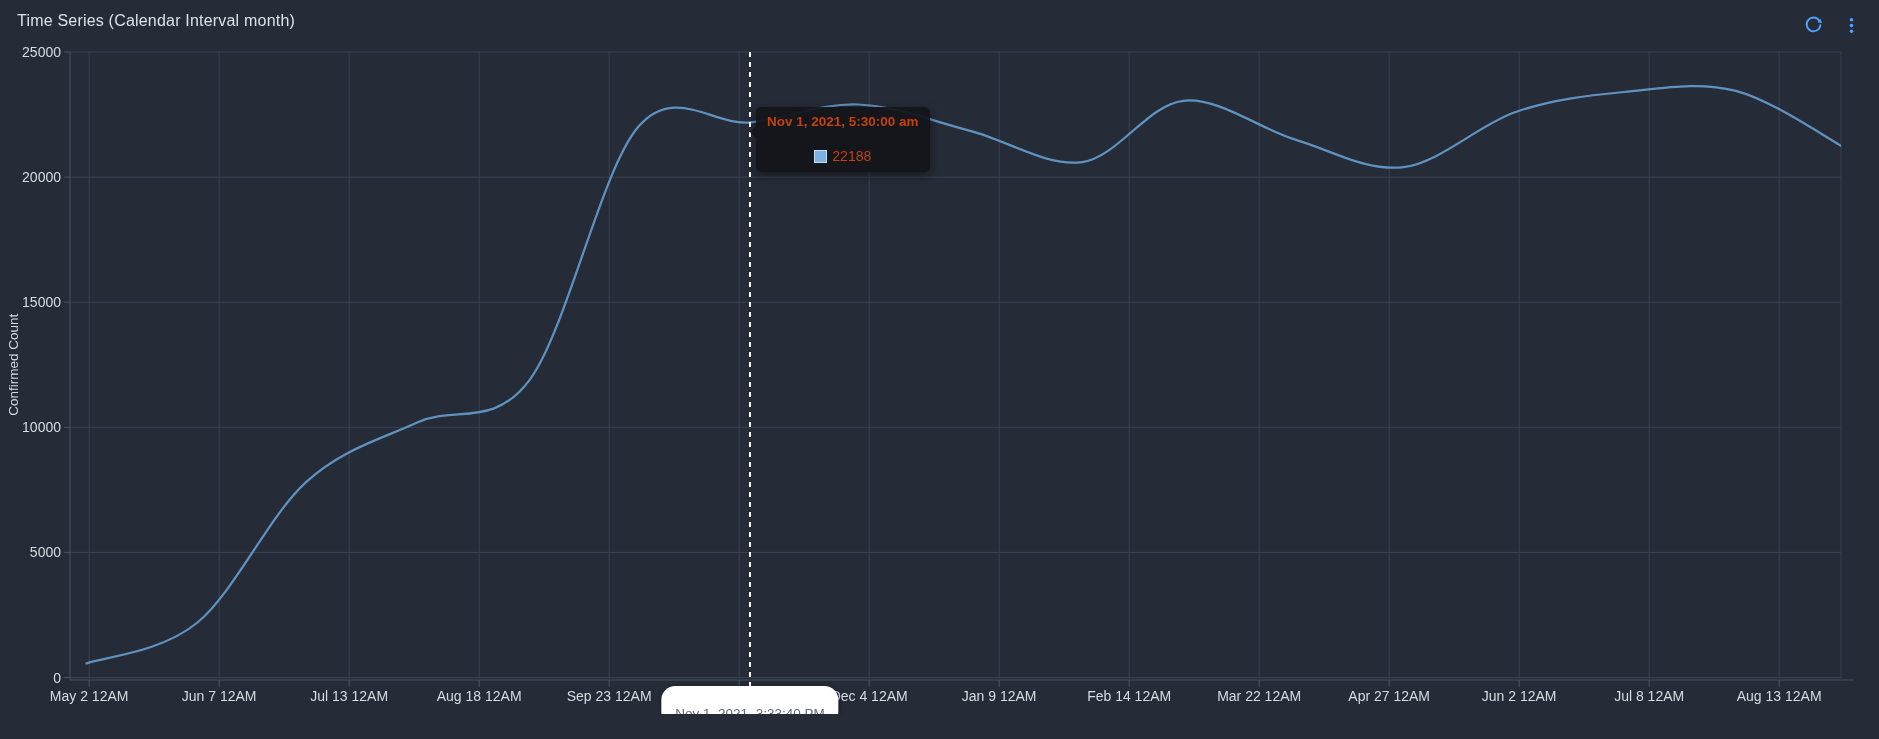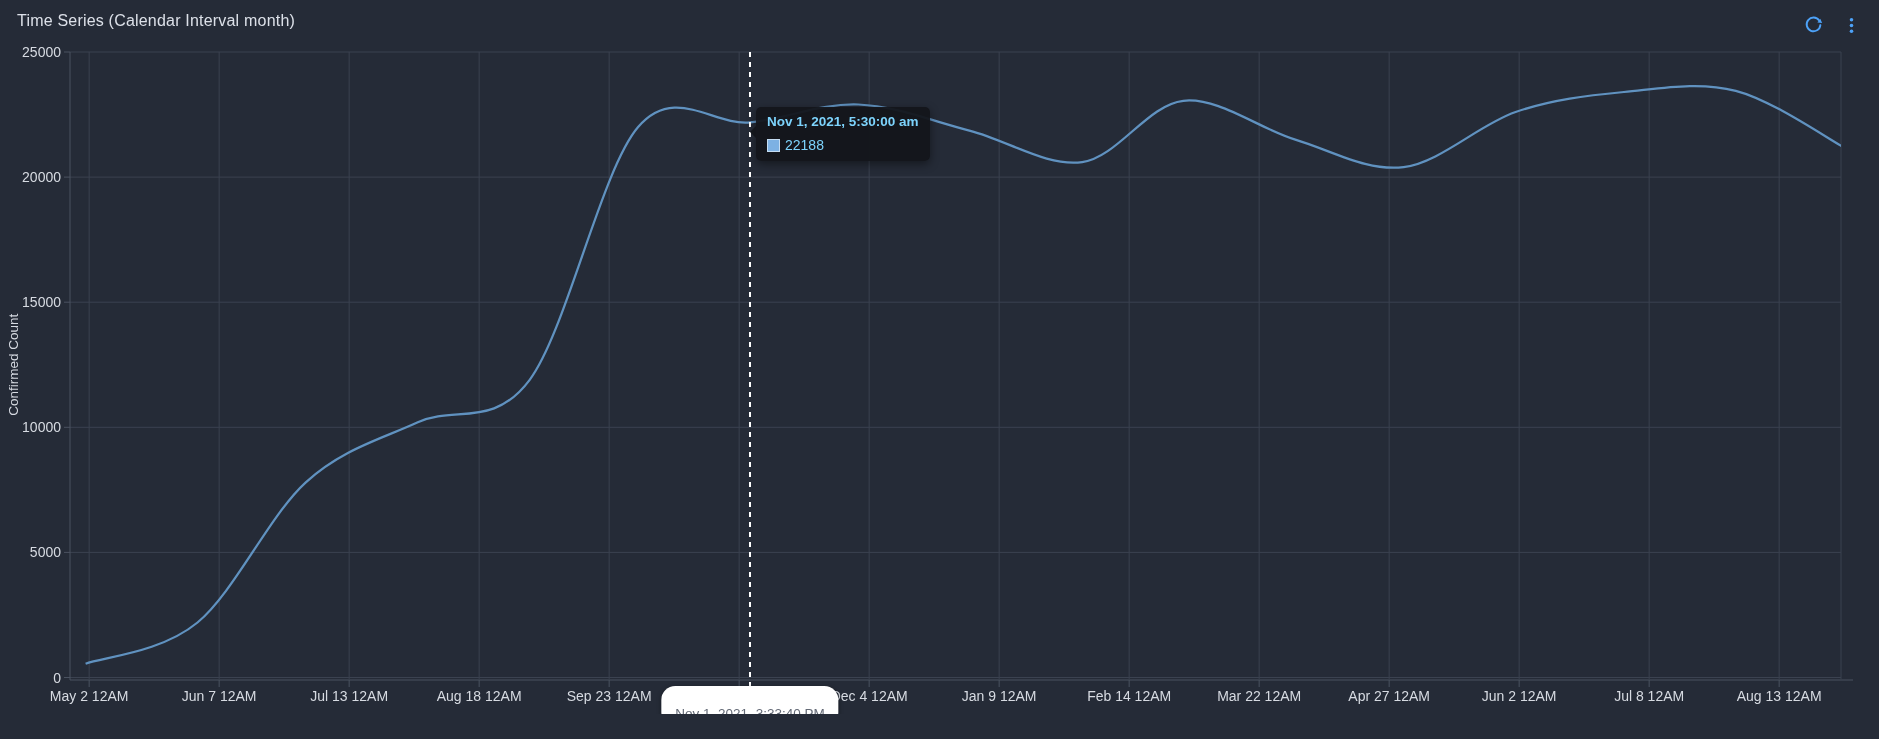--- a/index.html
+++ b/index.html
@@ -16,25 +16,25 @@
   .header-icons{position:absolute;right:16px;top:14px;display:flex;gap:15px;align-items:center;}
   .icon-btn{background:none;border:0;padding:2px;margin:0;cursor:pointer;line-height:0;}
   #chart-svg{position:absolute;left:0;top:0;}
   #chart-svg text{font-family:"Liberation Sans",sans-serif;fill:var(--axis_text);}
   .grid-h,.grid-v{stroke:var(--gridline);stroke-width:1;}
   .axisline{stroke:var(--axis_line);stroke-width:1;}
   .tickmark{stroke:var(--axis_line);stroke-width:1;}
   .series-path{stroke:var(--series_line);stroke-width:2.25;fill:none;}
   .crosshair{stroke:var(--crosshair_line);stroke-width:2;stroke-dasharray:5 5;}
   .tooltip{position:absolute;left:756px;top:107px;background:var(--tooltip_bg);border-radius:5px;
-    padding:7px 11px 8px 11px;color:#7dd3fc;box-shadow:0 3px 10px rgba(0,0,0,.45);z-index:5;}
+    padding:7px 11px 8px 11px;color:#c2410c;box-shadow:0 3px 10px rgba(0,0,0,.45);z-index:5;}
   .tooltip:before{content:"";position:absolute;left:-6px;top:19px;border:6px solid transparent;
     border-left:0;border-right:6px solid var(--tooltip_bg);}
   .tt-header{font-size:13.5px;font-weight:700;white-space:nowrap;}
-  .tt-row{display:flex;align-items:center;margin-top:8px;font-size:14px;}
+  .tt-row{display:flex;align-items:center;margin-top:19px;font-size:14px;justify-content:center;}
   .swatch{width:13px;height:13px;background:var(--swatch);border:1px solid rgba(255,255,255,.55);
     margin-right:5px;display:inline-block;box-sizing:border-box;}
   .pill{position:absolute;top:686px;left:750px;transform:translateX(-50%);background:var(--crosshair_pill_bg);
     color:var(--crosshair_pill_text);font-size:13.5px;padding:20px 14px 5px;border-radius:14px;
     white-space:nowrap;box-shadow:0 1px 4px rgba(0,0,0,.35);z-index:6;}
 </style>
 </head>
 <body>
 
 <div id="app">

